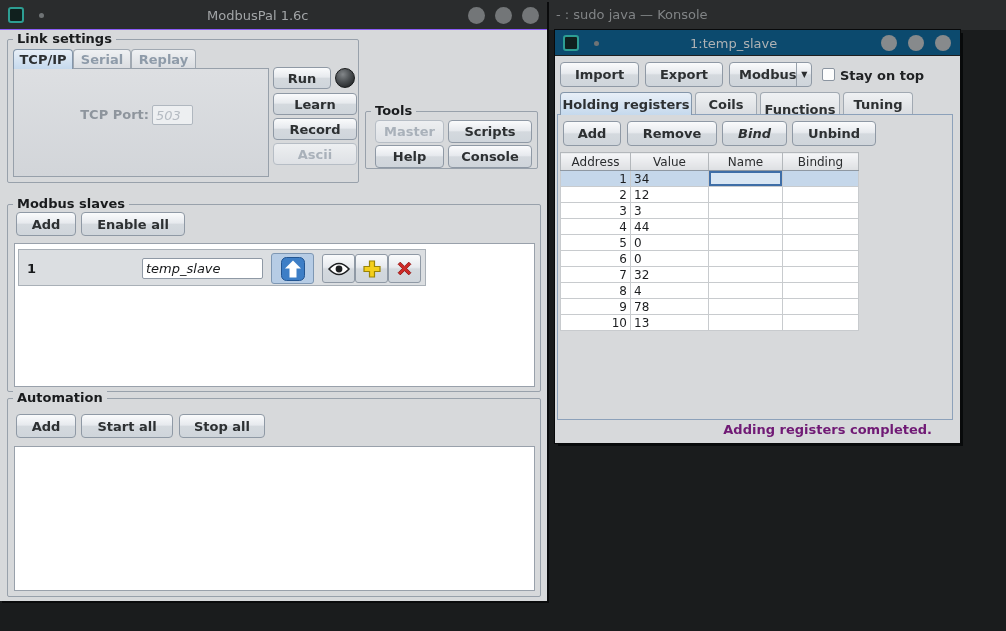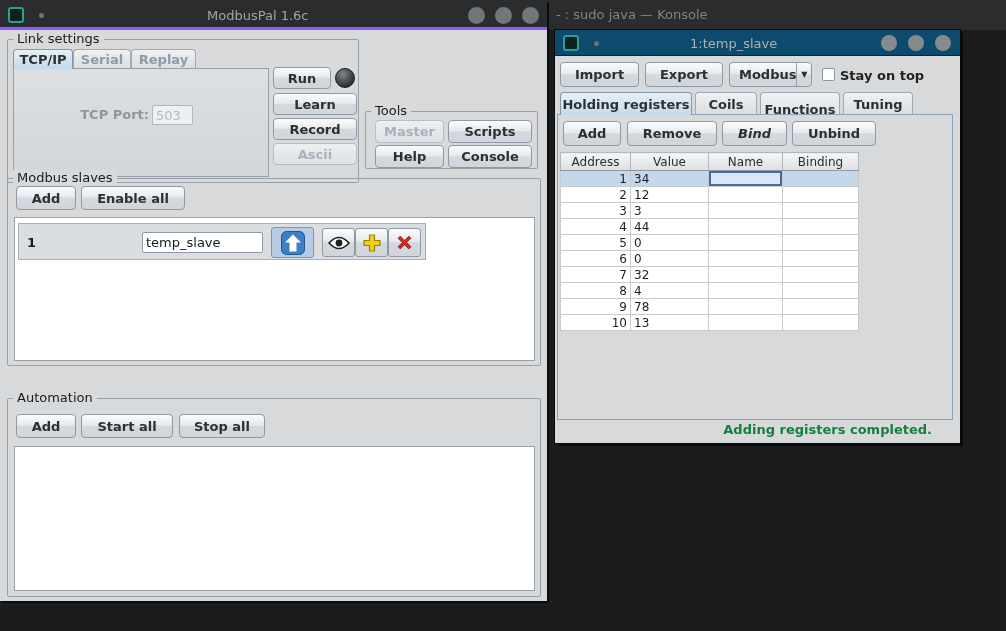--- a/index.html
+++ b/index.html
@@ -6,43 +6,43 @@
   body { background:#0e0f10; font-family:"DejaVu Sans","Liberation Sans",sans-serif; }
   .stage { position:relative; width:1006px; height:631px; background:#1a1c1d; overflow:hidden; }
   .abs { position:absolute; }
 
   
   .konsole-bar { left:0; top:0; width:1006px; height:30px; background:#2a2c2d; }
   .konsole-title { left:556px; top:7px; font-size:13px; color:#818486; white-space:nowrap; }
 
   
   .mp-window { left:0; top:0; width:547px; height:601px; background:#d7d9db; box-shadow:2px 2px 0 #0a0b0c; }
-  .mp-titlebar { left:0; top:0; width:547px; height:30px; background:#2a2c2d; border-bottom:3px solid #8b5cf6; }
+  .mp-titlebar { left:0; top:0; width:547px; height:30px; background:#2a2c2d; border-bottom:1px solid #8b5cf6; }
   .mp-title { left:207px; top:8px; font-size:13px; color:#a2a5a7; white-space:nowrap; }
 
   .win-icon { width:16px; height:16px; border:2px solid #2d9e93; background:#10201e; border-radius:3px; display:inline-block; }
   .title-dot { width:5px; height:5px; border-radius:50%; background:#6f7375; display:inline-block; }
   .circle { border-radius:50%; display:inline-block; }
   .mp-circle { width:17px; height:17px; background:#737678; }
   .sv-circle { width:16px; height:16px; background:#878a8c; }
 
   .group { position:absolute; border:1px solid #98a1ab; border-radius:2px; }
-  .group-title { position:absolute; top:-9px; left:5px; background:#d7d9db; padding:0 4px; font-size:13px; font-weight:normal; color:#191b1d; white-space:nowrap; }
+  .group-title { position:absolute; top:-9px; left:5px; background:#d7d9db; padding:0 4px; font-size:13px; font-weight:bold; color:#191b1d; white-space:nowrap; }
 
   .btn { position:absolute; display:flex; align-items:center; justify-content:center; font-family:inherit; font-size:13px; font-weight:bold; color:#2d3032; background:linear-gradient(180deg,#fafbfc,#e7eaee 45%,#d4d9de 52%,#cfd5db); border:1px solid #8f99a5; border-radius:4px; padding:0; }
   .btn.disabled { color:#a9b1ba; background:linear-gradient(180deg,#edeff1,#dee1e5); border-color:#b6bdc5; }
 
   .tab { position:absolute; display:flex; align-items:center; justify-content:center; font-size:13px; font-weight:bold; color:#2d3032; background:linear-gradient(180deg,#eff1f3,#d9dce0); border:1px solid #a1a9b2; border-bottom:none; border-radius:4px 4px 0 0; }
   .tab.gray { color:#8e9ba9; }
   .tab.selected { background:linear-gradient(180deg,#e8eff7,#c5d9ed); border-color:#8496aa; z-index:2; }
 
   .link-panel { position:absolute; background:linear-gradient(180deg,#dddfe2,#d2d5d9); border:1px solid #97a0aa; }
   .port-label { position:absolute; font-size:13px; font-weight:bold; color:#8e959d; text-align:right; }
 
-  .tfield { position:absolute; border:1px solid #8f99a5; background:#fff; font-family:inherit; font-size:13px; color:#17191b; padding:0 3px; border-radius:2px; }
+  .tfield { position:absolute; border:1px solid #8f99a5; background:#fff; font-family:inherit; font-size:13px; color:#17191b; padding:0 3px; border-radius:2px;font-style:italic; }
   .tfield.off { background:#edeff1; color:#b5bbc2; border-color:#b0b7bf; }
 
   .led { width:20px; height:20px; border-radius:50%; background:radial-gradient(circle at 38% 30%, #83878a, #4b4f52 45%, #282b2d 80%); border:1px solid #17191a; }
 
   .white-list { position:absolute; background:#ffffff; border:1px solid #99a1ab; }
   .slave-row { position:absolute; background:#dbdee1; border:1px solid #a9b0b7; }
   .slave-id { position:absolute; font-size:13px; font-weight:bold; color:#17191b; }
 
   .icon-btn { position:absolute; display:flex; align-items:center; justify-content:center; background:linear-gradient(180deg,#fafbfc,#e7eaee 45%,#d4d9de 52%,#cfd5db); border:1px solid #8f99a5; border-radius:3px; padding:0; }
   .icon-btn.toggle-on { background:#b6cce5; border-color:#7e97b3; }
@@ -61,21 +61,21 @@
   .checkbox { position:absolute; width:13px; height:13px; background:#fdfdfd; border:1px solid #8b95a1; border-radius:2px; }
   .cb-label { position:absolute; font-size:13px; font-weight:bold; color:#202224; white-space:nowrap; }
 
   .reg-table { position:absolute; left:5px; top:122px; border-collapse:collapse; background:#fff; font-size:12px; color:#1c1e20; table-layout:fixed; border:1px solid #97a0a9; }
   .reg-table th { height:18px; font-weight:normal; background:linear-gradient(180deg,#f5f6f8,#dddfe2); border:1px solid #b3b7bb; border-bottom:1px solid #8f98a2; text-align:center; padding:0; font-size:12px; color:#2b2d2f; }
   .reg-table td { height:16px; padding:0 3px; border:1px solid #c8cbce; overflow:hidden; white-space:nowrap; }
   .reg-table td.c-addr { text-align:right; }
   .reg-table tr.selected td { background:#c5d7ea; }
   .reg-table tr.selected td.c-name { background:#d9e6f3; box-shadow:inset 0 0 0 2px #3f6ea7; }
 
-  .sv-status { position:absolute; font-size:13px; font-weight:bold; color:#15803d; white-space:nowrap; }
+  .sv-status { position:absolute; font-size:13px; font-weight:bold; color:#701a75; white-space:nowrap; }
 </style>
 </head>
 <body>
 
 <div class="stage">
 
   <div class="abs konsole-bar">
     <span class="abs konsole-title">- : sudo java — Konsole</span>
   </div>
 
@@ -107,21 +107,21 @@
 
 
     <div class="group" style="left:365px;top:111px;width:173px;height:58px;">
       <span class="group-title">Tools</span>
       <button class="btn disabled" style="left:9px;top:8px;width:69px;height:23px;">Master</button>
       <button class="btn" style="left:82px;top:8px;width:84px;height:23px;text-align:right;">Scripts</button>
       <button class="btn" style="left:9px;top:33px;width:69px;height:23px;">Help</button>
       <button class="btn" style="left:82px;top:33px;width:84px;height:23px;">Console</button>
     </div>
 
-    <div class="group" style="left:7px;top:178px;width:534px;height:188px;">
+    <div class="group" style="left:7px;top:204px;width:534px;height:188px;">
       <span class="group-title">Modbus slaves</span>
       <button class="btn" style="left:8px;top:7px;width:60px;height:24px;">Add</button>
       <button class="btn" style="left:73px;top:7px;width:104px;height:24px;">Enable all</button>
       <div class="white-list" style="left:6px;top:38px;width:521px;height:144px;">
         <div class="slave-row" style="left:3px;top:5px;width:408px;height:37px;">
           <span class="slave-id" style="left:8px;top:11px;">1</span>
           <input class="tfield" style="left: 123px; top: 8px; width: 121px; height: 21px;" value="temp_slave">
           <button class="icon-btn toggle-on" style="left:252px;top:3px;width:43px;height:31px;">
             <svg width="26" height="26" viewBox="0 0 26 26">
               <rect x="1.5" y="1.5" width="23" height="23" rx="5" fill="#3d7ec6" stroke="#225592"></rect>

